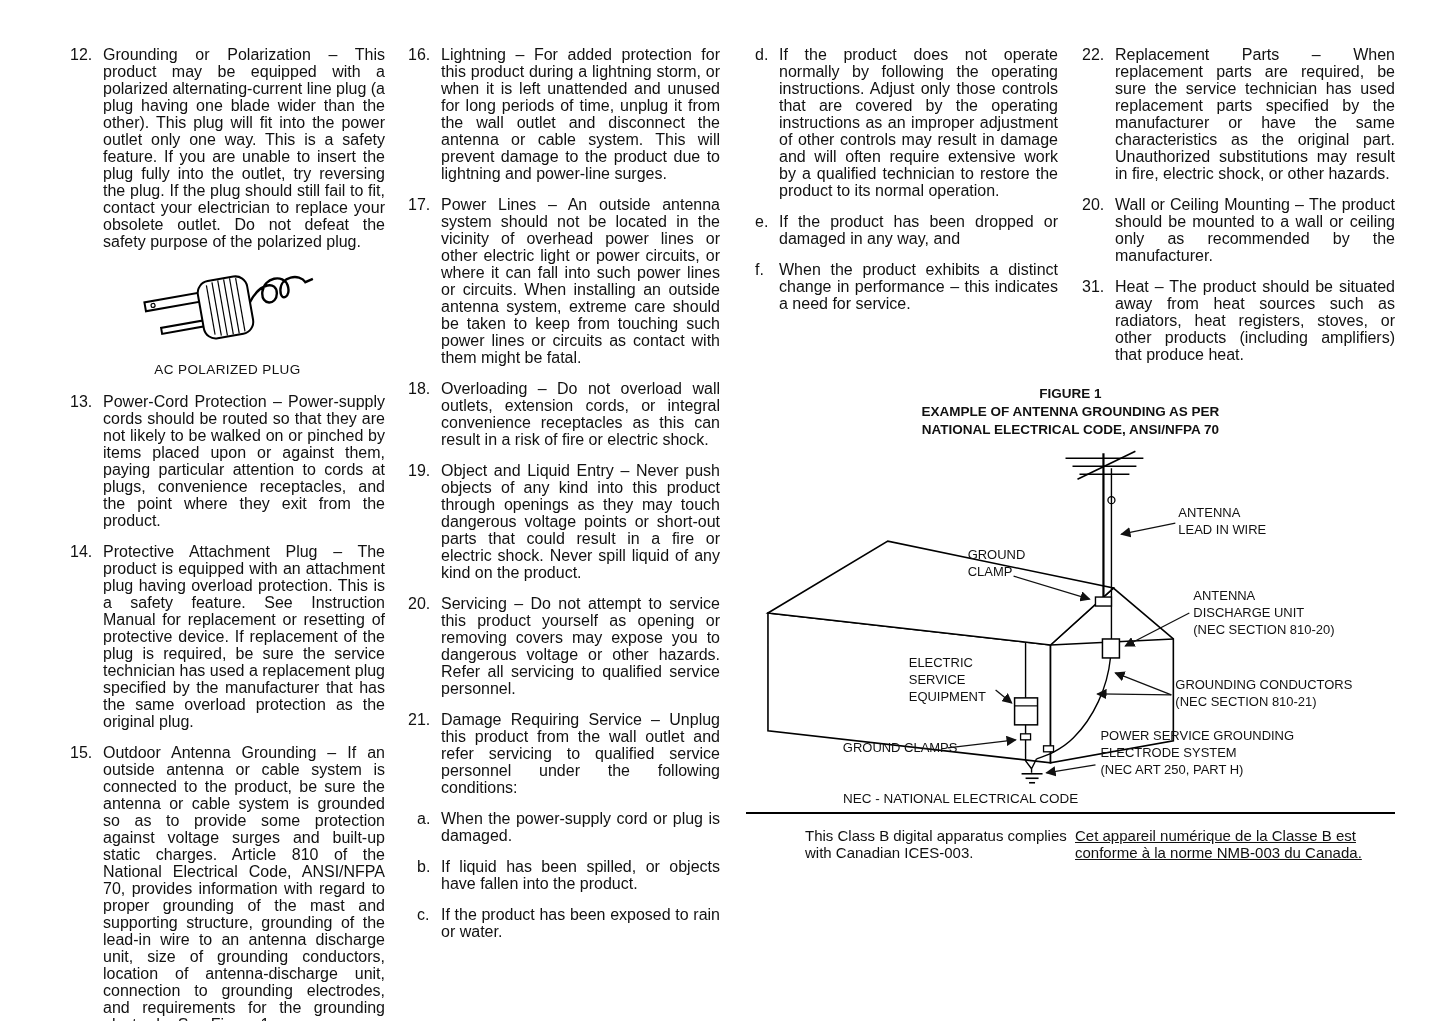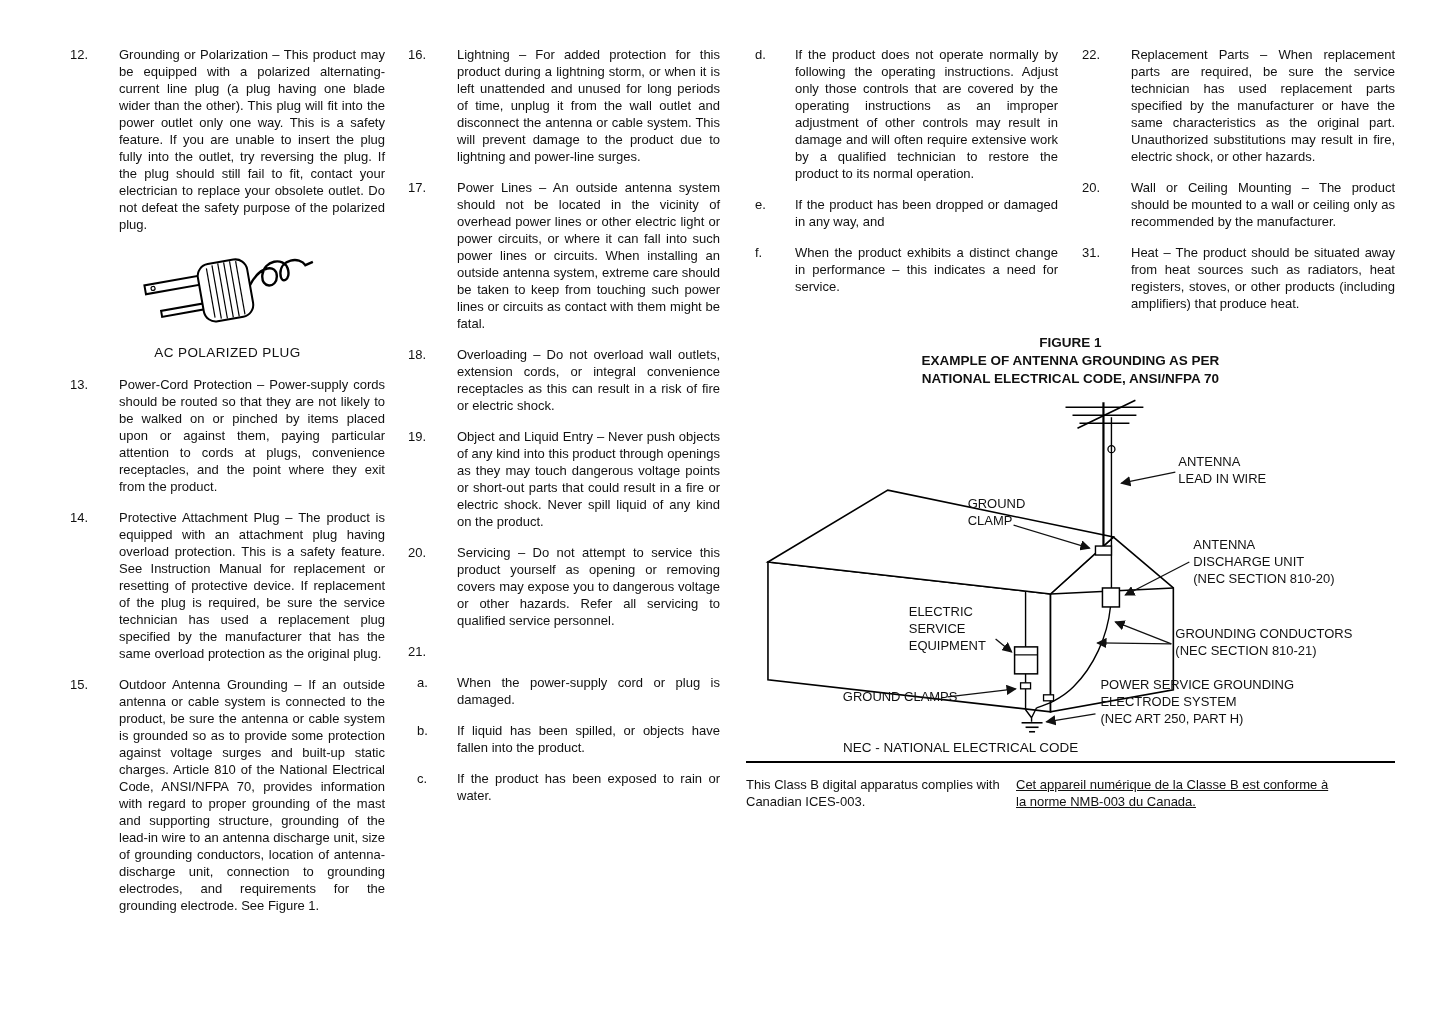--- a/index.html
+++ b/index.html
@@ -10,36 +10,36 @@
   }
   .page { width:1445px; height:1021px; padding:46px 50px 0 70px; display:flex; }
 
   .colA { width:315px; margin-right:23px; flex:0 0 auto; }
   .colB { width:312px; margin-right:26px; flex:0 0 auto; }
   .right { width:649px; flex:0 0 auto; }
   .right-cols { display:flex; }
   .col3 { width:312px; margin-right:24px; flex:0 0 auto; }
   .col4 { width:313px; flex:0 0 auto; }
 
-  .item { display:flex; margin-bottom:14px; font-size:13px; line-height:17px;gap:16px; }
+  .item { display:flex; margin-bottom:14px; font-size:16px; line-height:17px; }
   .item .marker { flex:0 0 33px; width:33px; }
   .item.lettered .marker { padding-left:9px; }
   .item .text { flex:1 1 auto; text-align:justify; }
 
   .plug-figure { text-align:center; margin:4px 0 16px 0; }
   .plug-figure svg { display:inline-block; }
   .plug-caption { font-size:13.5px; margin-top:2px; letter-spacing:0.4px; }
 
   .fig-title { text-align:center; font-weight:bold; font-size:13.5px; line-height:18px; margin-top:8px; }
   .fig-svg { display:block; margin-top:4px; }
   .fig-svg text { font-size:13px; fill:#111; stroke:none; }
   .fig-svg .caption { font-size:13.5px; }
 
   .rule { border:none; border-top:2px solid #000; margin-top:4px; width:649px; }
-  .compliance { display:flex; justify-content:flex-start; margin-top:13px; font-size:13px; line-height:17px; }
+  .compliance { display:flex; justify-content:flex-end; margin-top:13px; font-size:15px; line-height:17px; }
   .compliance .eng { width:270px; }
   .compliance .fr { width:320px;text-decoration:underline; }
 </style>
 </head>
 <body>
 
 <div class="page">
 
   <div class="colA">
     <div class="item">
@@ -98,20 +98,21 @@
     <div class="item">
       <span class="marker">19.</span>
       <span class="text">Object and Liquid Entry – Never push objects of any kind into this product through openings as they may touch dangerous voltage points or short-out parts that could result in a fire or electric shock. Never spill liquid of any kind on the product.</span>
     </div>
     <div class="item">
       <span class="marker">20.</span>
       <span class="text">Servicing – Do not attempt to service this product yourself as opening or removing covers may expose you to dangerous voltage or other hazards. Refer all servicing to qualified service personnel.</span>
     </div>
     <div class="item">
       <span class="marker">21.</span>
+      <span class="text">Damage Requiring Service – Unplug this product from the wall outlet and refer servicing to qualified service personnel under the following conditions:</span>
     </div>
     <div class="item lettered">
       <span class="marker">a.</span>
       <span class="text">When the power-supply cord or plug is damaged.</span>
     </div>
     <div class="item lettered">
       <span class="marker">b.</span>
       <span class="text">If liquid has been spilled, or objects have fallen into the product.</span>
     </div>
     <div class="item lettered">

